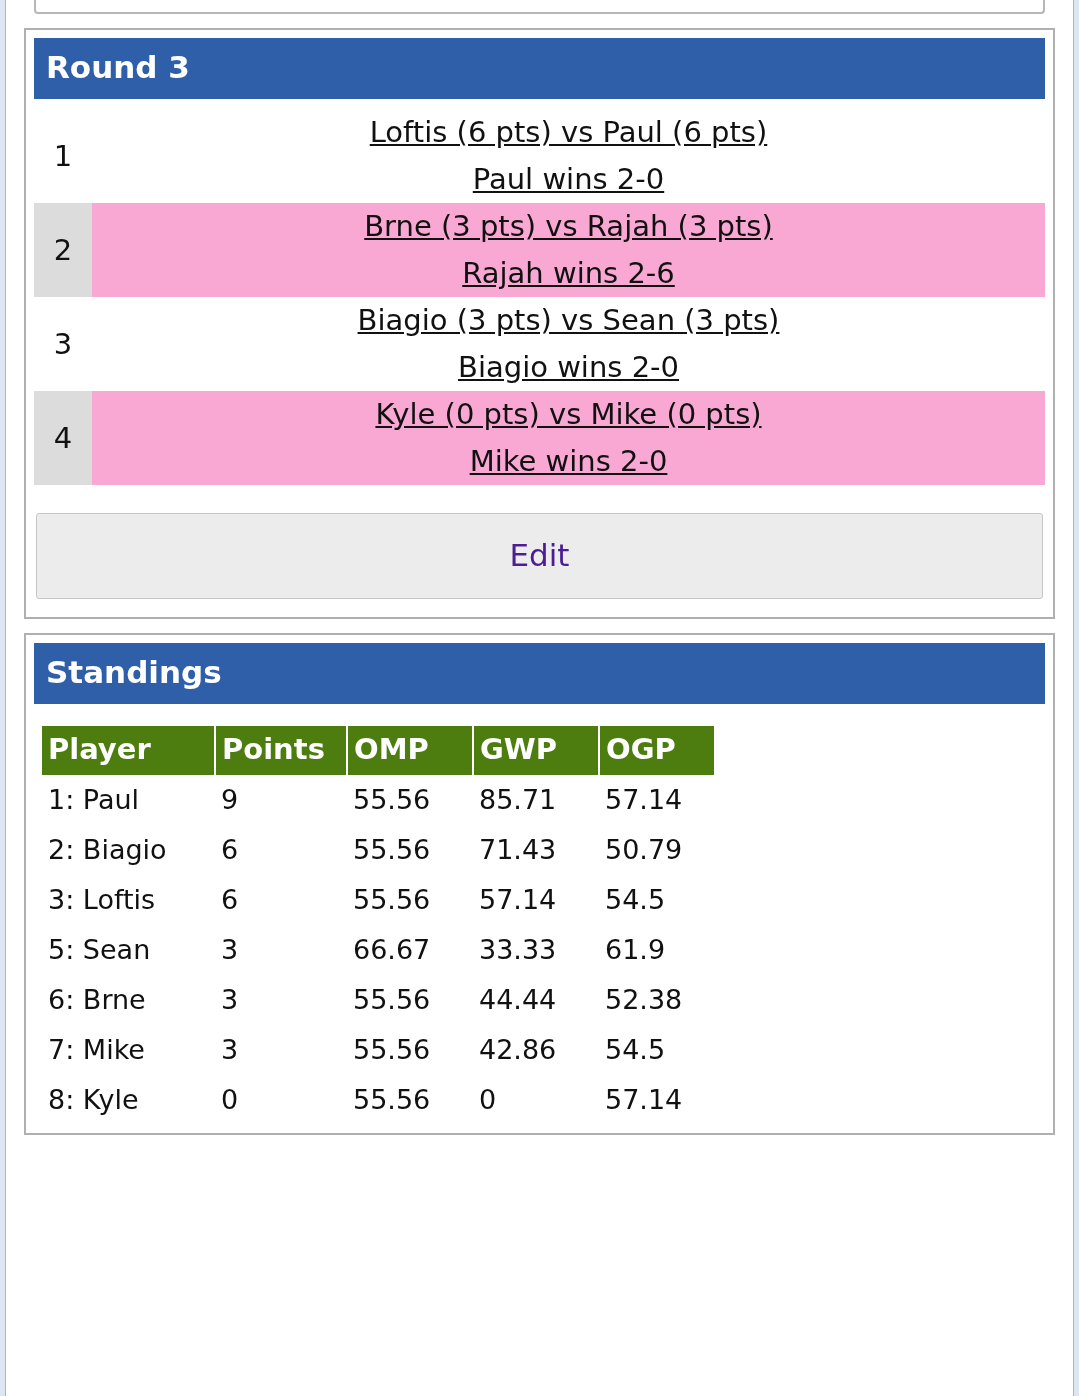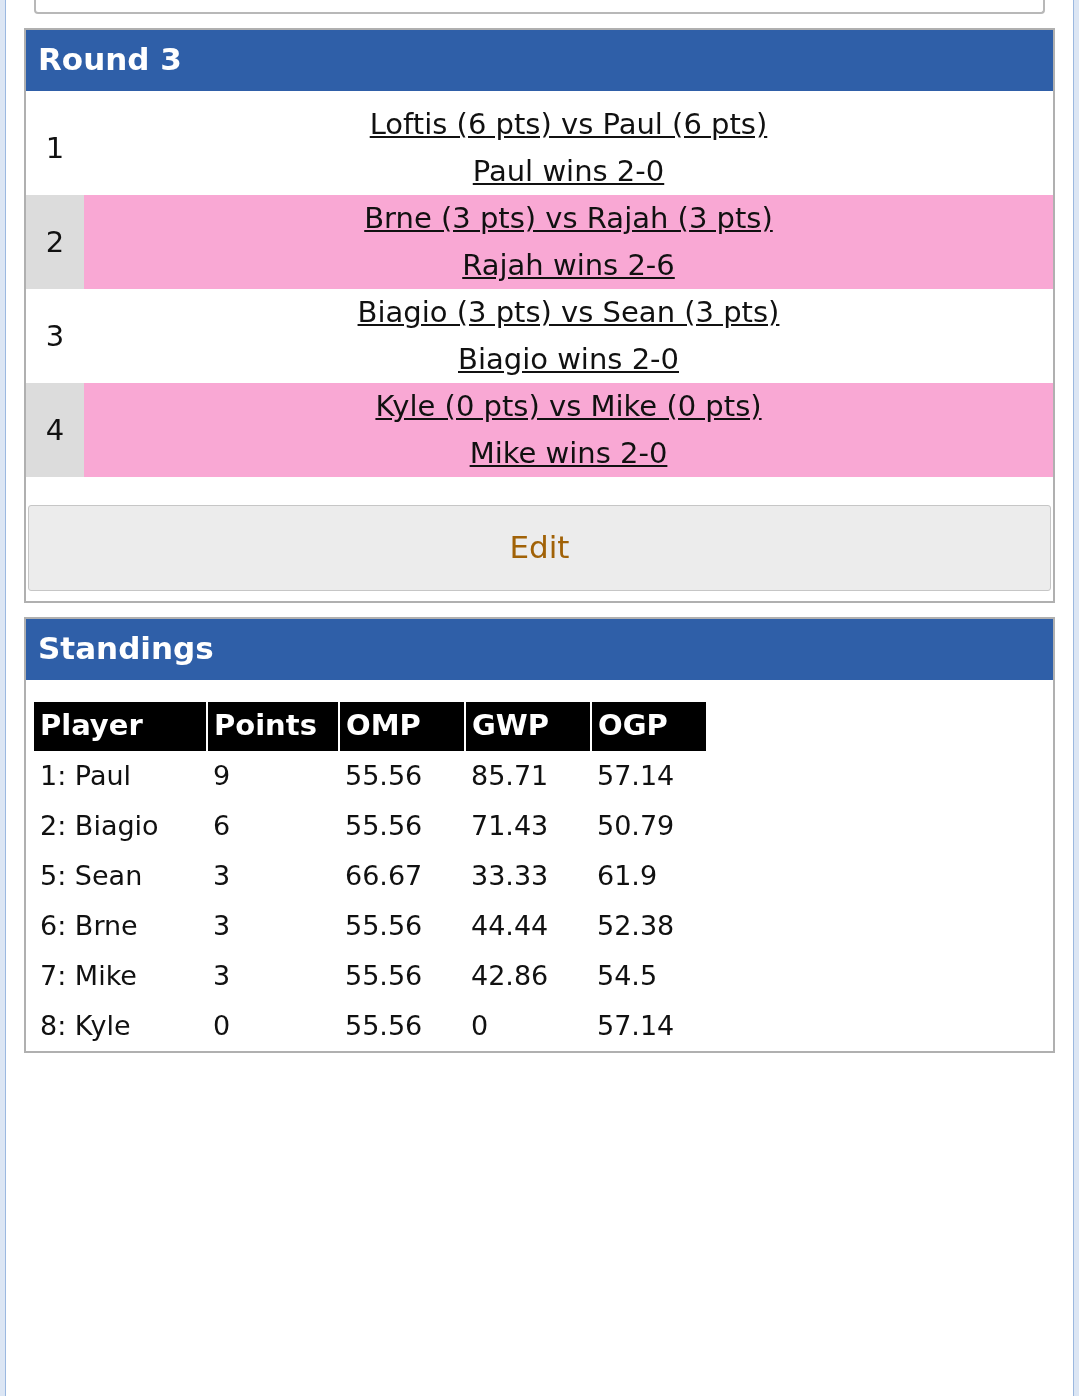--- a/index.html
+++ b/index.html
@@ -43,20 +43,21 @@
     height: 14px;
     margin: 0 26px 0 26px;
     background: #fff;
     box-sizing: border-box;
   }
 
   .panel {
     border: 2px solid #b0b0b0;
     background: #ffffff;
     margin: 14px 16px 0 16px;
+    padding: 8px;
     box-sizing: border-box;
   }
 
   .panel-header {
     background: #2f5fa8;
     color: #ffffff;
     font-weight: bold;
     font-size: 31px;
     padding: 14px 12px 16px 12px;
     box-sizing: border-box;
@@ -94,36 +95,36 @@
 
   .edit-button {
     display: block;
     width: calc(100% - 4px);
     margin: 28px auto 10px auto;
     background: #ececec;
     border: 1px solid #c6c6c6;
     border-radius: 3px;
     font-family: "DejaVu Sans", sans-serif;
     font-size: 31px;
-    color: #a16207;
+    color: #4c1d95;
     padding: 23px 0 25px 0;
     text-align: center;
     cursor: pointer;
     box-sizing: border-box;
   }
 
   
   table.standings {
     border-collapse: collapse;
     margin: 22px 0 0 8px;
     font-size: 29px;
     color: #111;
   }
   table.standings thead th {
-    background: #000000;
+    background: #4d7c0f;
     color: #ffffff;
     font-weight: bold;
     text-align: left;
     font-size: 29px;
     padding: 6px 8px 9px 6px;
     white-space: nowrap;
     border-right: 2px solid #ffffff;
   }
   table.standings thead th:last-child { border-right: none; }
   table.standings tbody td {
@@ -210,20 +211,27 @@
             <td>57.14</td>
           </tr>
           <tr>
             <td>2: Biagio</td>
             <td>6</td>
             <td>55.56</td>
             <td>71.43</td>
             <td>50.79</td>
           </tr>
           <tr>
+            <td>3: Loftis</td>
+            <td>6</td>
+            <td>55.56</td>
+            <td>57.14</td>
+            <td>54.5</td>
+          </tr>
+          <tr>
             <td>5: Sean</td>
             <td>3</td>
             <td>66.67</td>
             <td>33.33</td>
             <td>61.9</td>
           </tr>
           <tr>
             <td>6: Brne</td>
             <td>3</td>
             <td>55.56</td>

